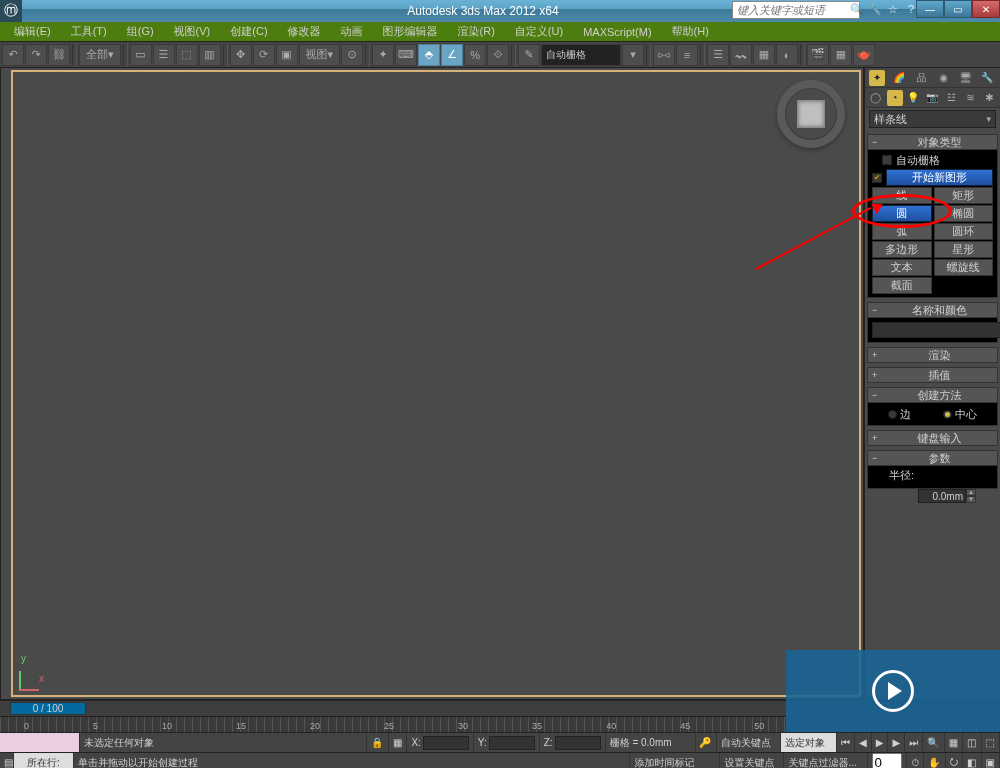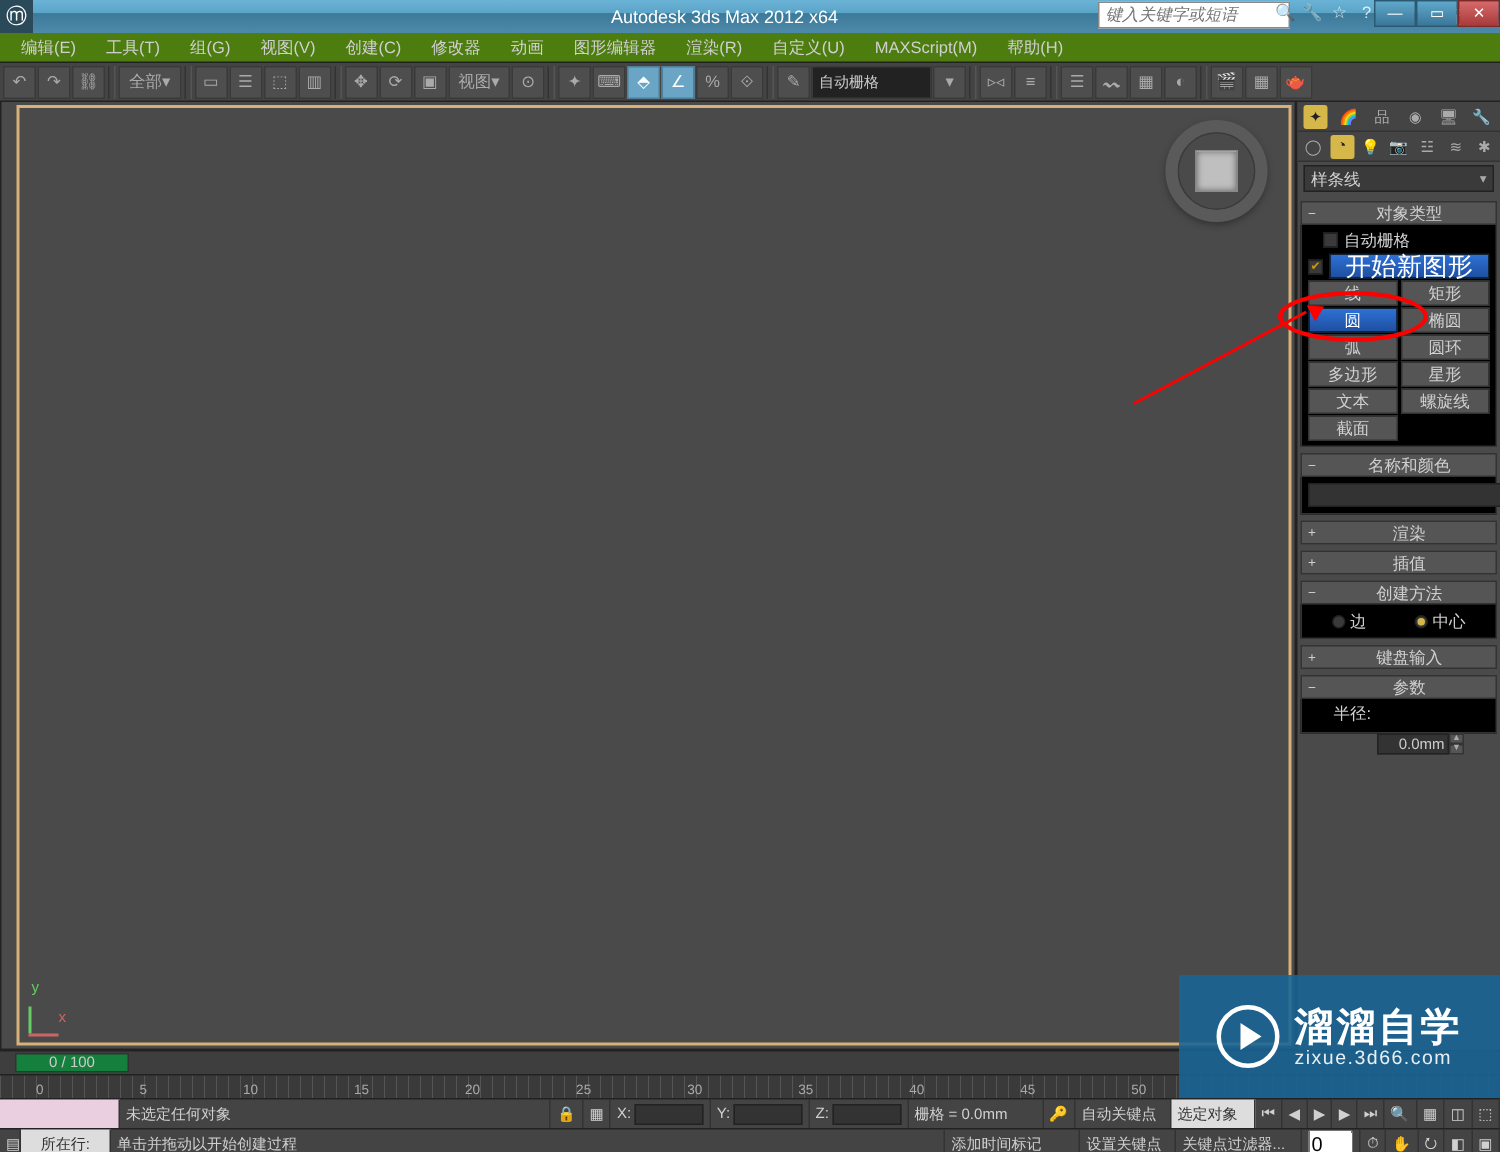--- a/index.html
+++ b/index.html
@@ -57,39 +57,39 @@
 .rpanel .prow .pic { width: 16px; height: 16px; display: inline-flex; align-items: center; justify-content: center; font-size: 10px; color: #aaa; }
 .rpanel .prow .pic.sel { background: #d6b84a; color: #222; border-radius: 2px; }
 .rpanel .drop { margin: 2px 4px; height: 18px; background: #3a3a3a; border: 1px solid #222; display: flex; align-items: center; padding: 0 4px; font-size: 11px; justify-content: space-between; }
 .rpanel .drop::after { content: "▾"; font-size: 9px; color: #aaa; }
 .rollhdr { margin: 4px 2px 0; height: 16px; background: #555; border: 1px solid #333; display: flex; align-items: center; font-size: 11px; padding: 0 4px; gap: 6px; }
 .rollhdr .bul { width: 8px; font-size: 9px; }
 .rollhdr .lbl { flex: 1; text-align: center; }
 .rollbody { margin: 0 2px; padding: 2px 4px; background: #000000; border: 1px solid #333; border-top: none; }
 .chk { display: flex; align-items: center; gap: 4px; font-size: 11px; height: 16px; padding-left: 10px; }
 .chk .box { width: 10px; height: 10px; border: 1px solid #222; background: #3a3a3a; display: inline-flex; align-items: center; justify-content: center; font-size: 8px; color: #c90; }
-.btnrow { height: 17px; background: linear-gradient(#2e71d4,#1e4fa0); border: 1px solid #123; color: #fff; display: flex; align-items: center; justify-content: center; font-size: 17px; margin: 1px 0; cursor: pointer; }
+.btnrow { height: 17px; background: linear-gradient(#2e71d4,#1e4fa0); border: 1px solid #123; color: #fff; display: flex; align-items: center; justify-content: center; font-size: 11px; margin: 1px 0; cursor: pointer; }
 .btngrid { display: flex; gap: 2px; margin: 1px 0; }
 .btngrid .b { flex: 1; height: 17px; background: #555; border: 1px solid #333; display: flex; align-items: center; justify-content: center; font-size: 11px; cursor: pointer; }
 .btngrid .b.sel { background: linear-gradient(#2e71d4,#1e4fa0); color: #fff; border-color: #123; }
 .namebox { display: flex; gap: 2px; margin: 2px 0; }
 .namebox input { flex: 1; height: 16px; background: #333; border: 1px solid #222; color: #ccc; font-size: 11px; padding: 0 3px; }
 .radios { display: flex; justify-content: space-around; font-size: 11px; height: 18px; align-items: center; }
 .radio { display: flex; align-items: center; gap: 3px; }
 .radio .r { width: 9px; height: 9px; border: 1px solid #222; border-radius: 50%; background: #3a3a3a; display: inline-flex; align-items: center; justify-content: center; }
 .radio .r.on::after { content: ""; width: 5px; height: 5px; background: #d6b84a; border-radius: 50%; }
 .prow2 { display: flex; align-items: flex-start; gap: 4px; font-size: 11px; height: 18px; }
 .spinner { display: flex; align-items: center; margin-top: 21px; }
 .spinner input { width: 48px; height: 14px; background: #333; border: 1px solid #222; color: #ccc; font-size: 10px; padding: 0 2px; text-align: right; }
 .spinner .ar { width: 10px; display: flex; flex-direction: column; }
 .spinner .ar span { height: 7px; background: #555; border: 1px solid #333; font-size: 6px; line-height: 5px; text-align: center; color: #aaa; cursor: pointer; }
 
 
 .timeline { height: 16px; background: #3e3e3e; border-top: 1px solid #222; position: relative; }
-.timeline .slider { position: absolute; left: 10px; top: 1px; width: 76px; height: 13px; background: #15803d; border: 1px solid #333; text-align: center; font-size: 10px; color: #ccc; }
+.timeline .slider { position: absolute; left: 10px; top: 1px; width: 76px; height: 13px; background: #0369a1; border: 1px solid #333; text-align: center; font-size: 10px; color: #ccc; }
 .ruler { height: 16px; background: #3a3a3a; border-top: 1px solid #222; display: flex; align-items: flex-end; padding: 0 4px 1px 24px; color: #aaa; font-size: 9px; gap: 64px; position: relative; overflow: hidden; }
 .ruler span { position: relative; }
 .ruler::before { content: ""; position: absolute; left: 0; right: 0; top: 0; height: 100%; background: repeating-linear-gradient(90deg,#555 0,#555 1px,transparent 1px,transparent 8px); }
 
 .status { height: 20px; background: #444; border-top: 1px solid #222; display: flex; align-items: center; font-size: 10px; }
 .status .cell { border-right: 1px solid #333; height: 100%; display: flex; align-items: center; padding: 0 4px; gap: 2px; }
 .status input.coord { width: 46px; height: 14px; background: #333; border: 1px solid #222; color: #ccc; font-size: 10px; padding: 0 2px; }
 .status .pink { background: #e9cfe0; color: #333; width: 80px; justify-content: center; }
 
 .status2 { height: 20px; background: #444; border-top: 1px solid #222; display: flex; align-items: center; font-size: 10px; }
@@ -388,17 +388,13 @@
     </div>
   <div class="cell">⏱</div>
   <div class="cell">✋</div>
   <div class="cell">⭮</div>
   <div class="cell">◧</div>
   <div class="cell">▣</div>
 </div>
 
 <div class="watermark">
   <div class="pl"></div>
-  <div class="txt">
-    <span class="big">溜溜自学</span>
-    <span class="small">zixue.3d66.com</span>
-  </div>
 </div>
 
 </body></html>

